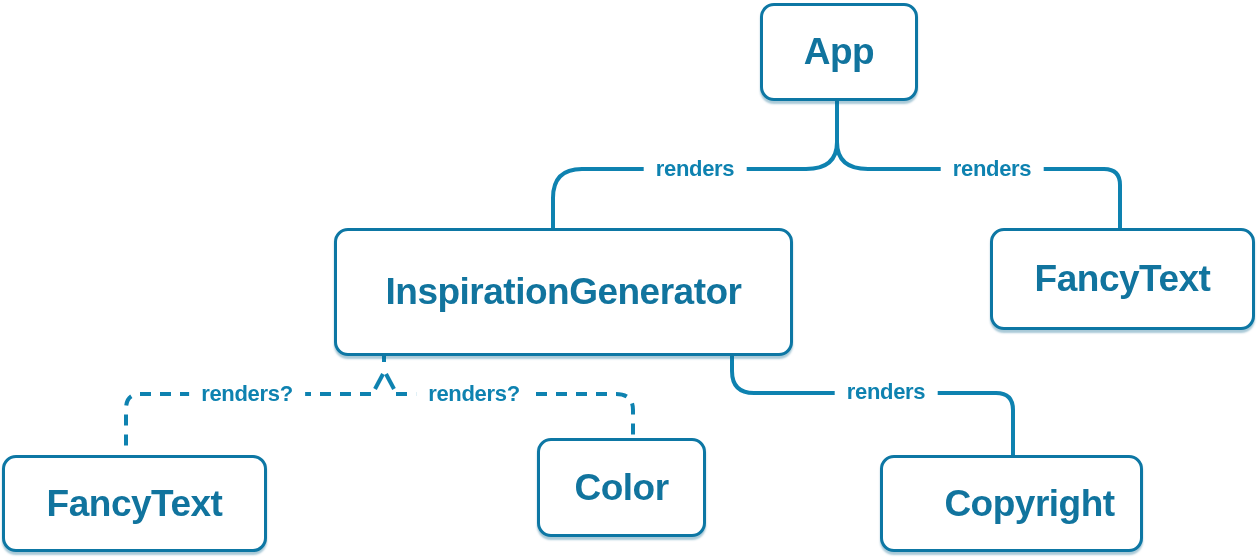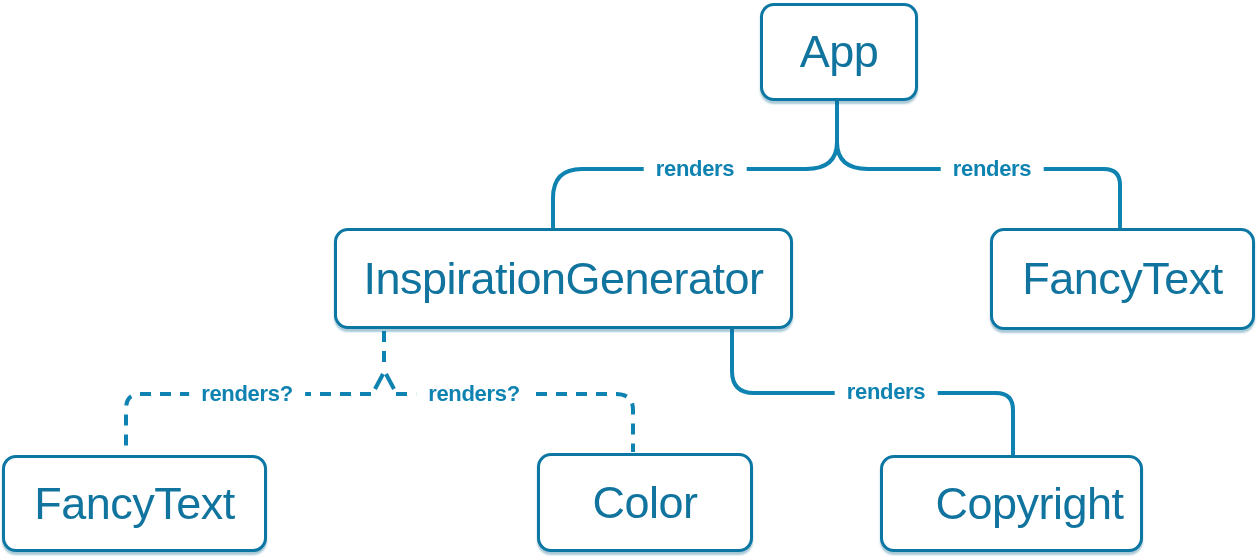--- a/index.html
+++ b/index.html
@@ -43,43 +43,43 @@
     background: var(--node_fill, #ffffff);
     border: 3px solid var(--border, #0d77a4);
     border-radius: 14px;
     box-shadow: 0 3px 2px rgba(10, 100, 140, 0.35);
     display: flex;
     align-items: center;
     justify-content: center;
   }
   .node .node-label {
     color: var(--node_text, #11749e);
-    font-size: 45px;
-    font-weight: 400;
+    font-size: 37px;
+    font-weight: 700;
     letter-spacing: -0.5px;
     white-space: nowrap;
   }
   .edge-label {
     position: absolute;
     transform: translate(-50%, -50%);
     background: var(--canvas_bg, #ffffff);
     color: var(--label_text, #0e82b0);
     font-size: 22px;
     font-weight: bold;
     letter-spacing: -0.3px;
     padding: 0 12px;
     white-space: nowrap;
     line-height: 1.1;
   }
   
   #node-app                  { left: 760px; top: 3px;   width: 158px; height: 98px; }
-  #node-inspiration-generator{ left: 334px; top: 228px; width: 459px; height: 101px; }
+  #node-inspiration-generator{ left: 334px; top: 228px; width: 459px; height: 128px; }
   #node-fancy-text-top       { left: 990px; top: 228px; width: 265px; height: 102px; }
   #node-fancy-text-bottom    { left: 2px;   top: 455px; width: 265px; height: 97px; }
-  #node-color                { left: 537px; top: 453px; width: 216px; height: 99px; }
+  #node-color                { left: 537px; top: 438px; width: 169px; height: 99px; }
   #node-copyright            { left: 880px; top: 455px; width: 263px; height: 97px; padding-left: 36px; }
   
   #edge-label-0 { left: 695px; top: 169px; }
   #edge-label-1 { left: 992px; top: 169px; }
   #edge-label-2 { left: 886px; top: 392px; }
   #edge-label-3 { left: 247px; top: 394px; }
   #edge-label-4 { left: 474px; top: 394px; }
 </style>
 </head>
 <body>

